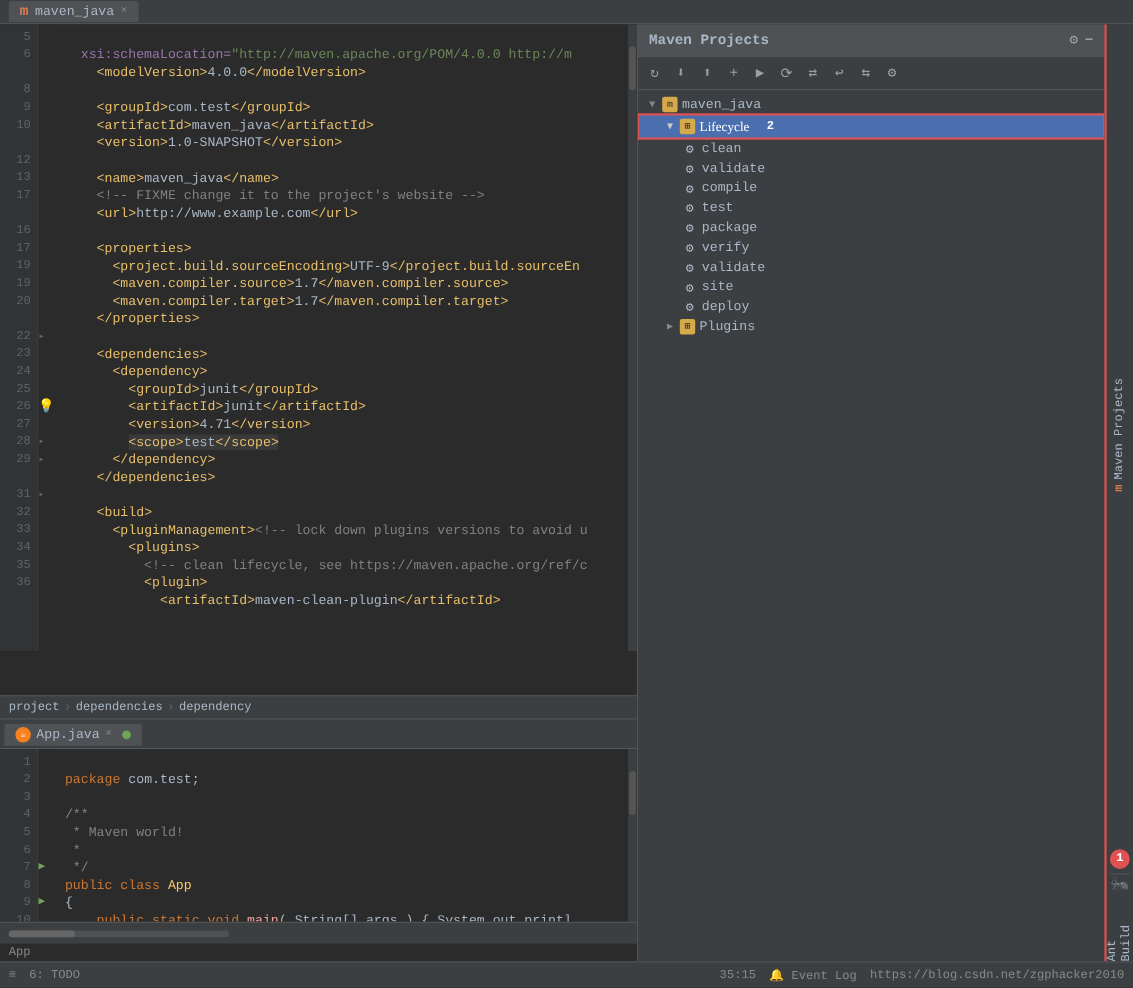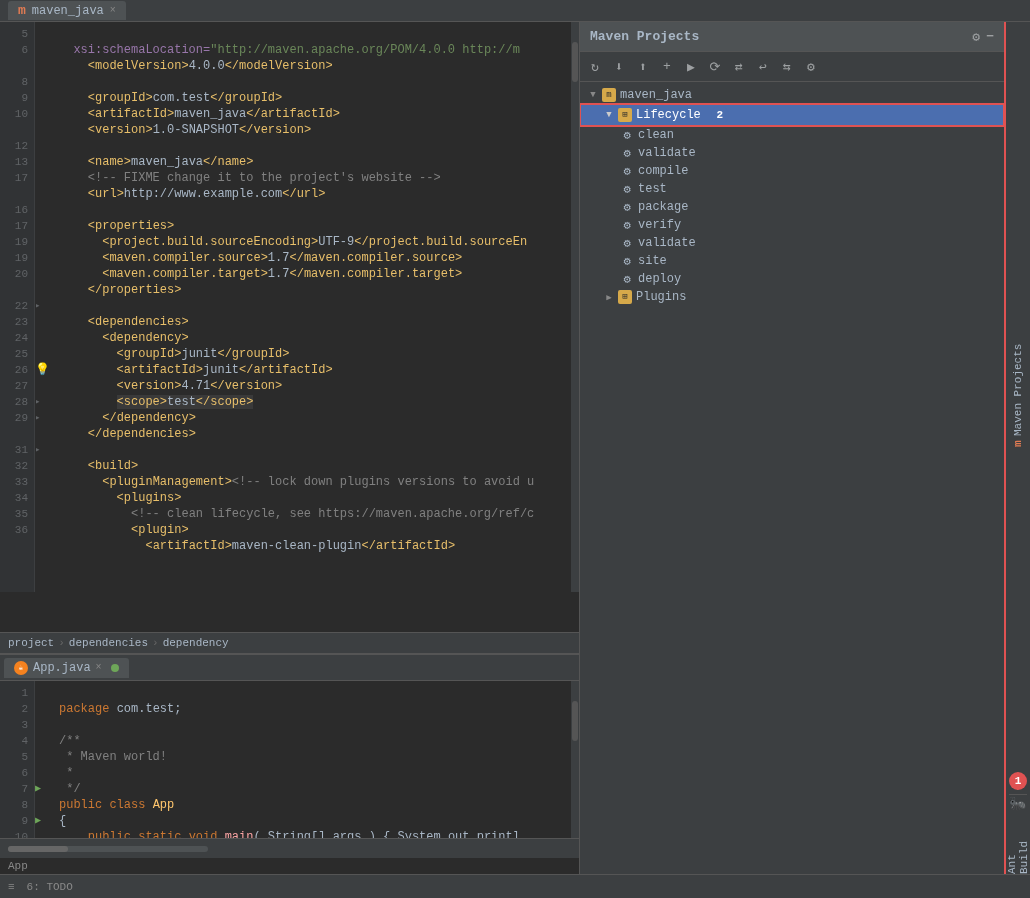--- a/index.html
+++ b/index.html
@@ -594,21 +594,21 @@
 
       <div class="tree-item tree-indent-1">
         <span class="tree-arrow">▼</span>
         <span style="width:14px;height:14px;background:#d6a94a;border-radius:2px;display:inline-block;font-size:9px;color:#2b2b2b;text-align:center;line-height:14px;">m</span>
         <span>maven_java</span>
       </div>
 
       <div class="tree-item tree-indent-2" style="background:#4b6eaf; outline:2px solid #e05252; outline-offset:-1px;">
         <span class="tree-arrow" style="color:#ccc;">▼</span>
         <span style="width:14px;height:14px;background:#d6a94a;border-radius:2px;display:inline-block;font-size:9px;color:#2b2b2b;text-align:center;line-height:14px;">⊞</span>
-        <span style="color:white;">Lifecycle</span>
+        <span style="color:white;font-family:Liberation Serif, serif;">Lifecycle</span>
         <span class="circle-badge">2</span>
       </div>
 
       <div class="tree-item tree-indent-3">
         <span class="gear-icon-sm">⚙</span>
         <span>clean</span>
       </div>
       <div class="tree-item tree-indent-3">
         <span class="gear-icon-sm">⚙</span>
         <span>validate</span>
@@ -662,13 +662,18 @@
     </div>
   </div>
 
 </div>
 
 <div class="status-bar">
   <div class="status-left">
     <span>≡</span>
     <span>6: TODO</span>
   </div>
+  <div class="status-right">
+    <span>35:15</span>
+    <span>🔔 <span>Event Log</span></span>
+    <span>https://blog.csdn.net/zgphacker2010</span>
+  </div>
 </div>
 
 </body></html>

